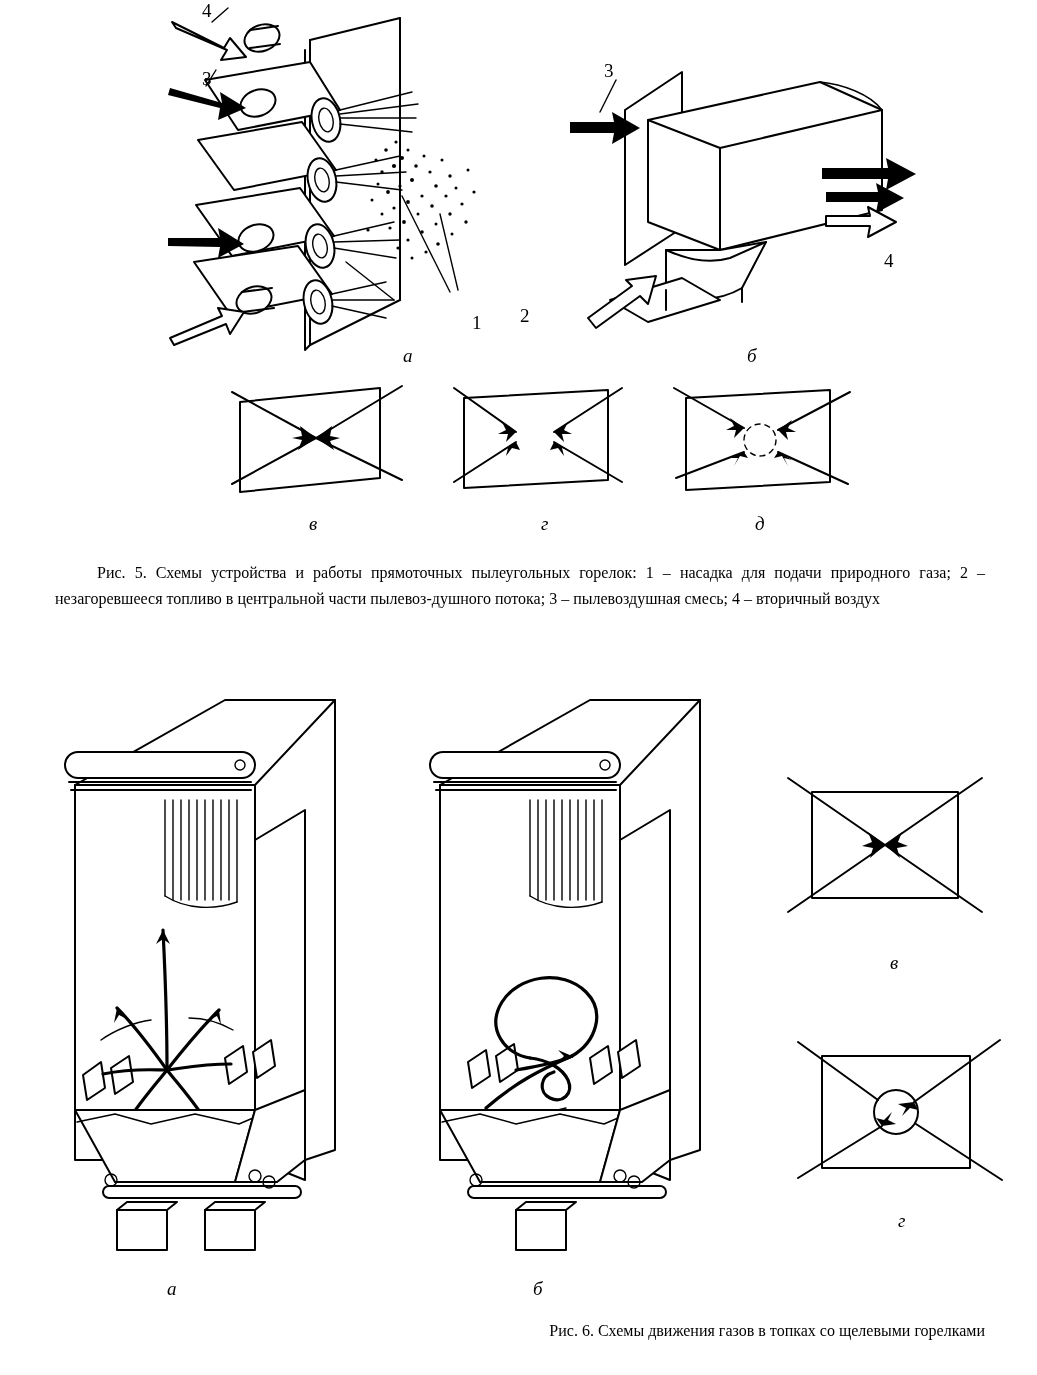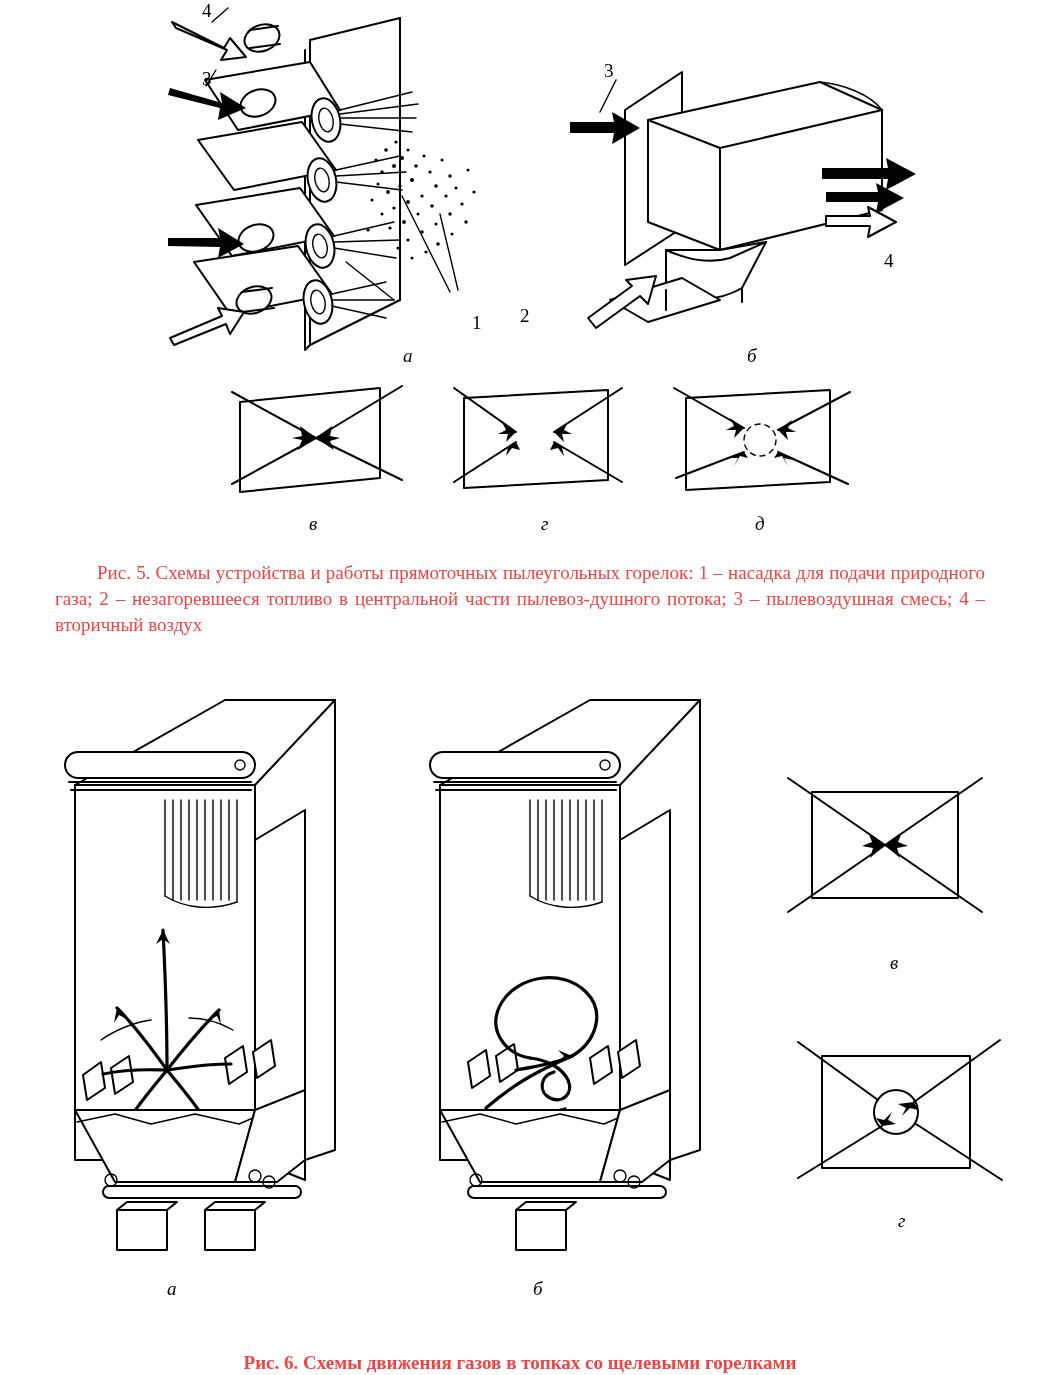--- a/index.html
+++ b/index.html
@@ -2,23 +2,23 @@
 <html lang="ru"><head>
 <meta charset="utf-8">
 <style>
   html,body{margin:0;padding:0;background:#ffffff;}
   body{width:1037px;height:1375px;position:relative;font-family:"Liberation Serif",serif;color:#000;}
   .page{position:relative;width:1037px;height:1375px;overflow:hidden;}
 
   svg{display:block;}
   .fig{position:absolute;}
 
-  .cap{position:absolute;font-family:"Liberation Serif",serif;font-size:19px;line-height:26px;text-align:justify;color:#ef4444;}
+  .cap{position:absolute;font-family:"Liberation Serif",serif;font-size:16px;line-height:26px;text-align:justify;color:#000000;}
   .cap5{left:55px;top:560px;width:930px;text-indent:42px;}
-  .cap6{left:55px;top:1350px;width:930px;text-align:center;font-weight:bold;}
+  .cap6{left:55px;top:1318px;width:930px;text-align:right;}
 
   .lbl{position:absolute;font-family:"Liberation Serif",serif;font-style:italic;font-size:19px;color:#000;}
   .num{position:absolute;font-family:"Liberation Serif",serif;font-size:19px;color:#000;}
 
   .st{fill:none;stroke:#000;stroke-width:2;stroke-linejoin:round;stroke-linecap:round;}
   .st1{fill:none;stroke:#000;stroke-width:1.4;stroke-linejoin:round;stroke-linecap:round;}
   .stw{fill:#fff;stroke:#000;stroke-width:2;stroke-linejoin:round;stroke-linecap:round;}
   .thick{fill:none;stroke:#000;stroke-width:3.2;stroke-linecap:round;stroke-linejoin:round;}
   .blk{fill:#000;}
   .dot{fill:#000;}

